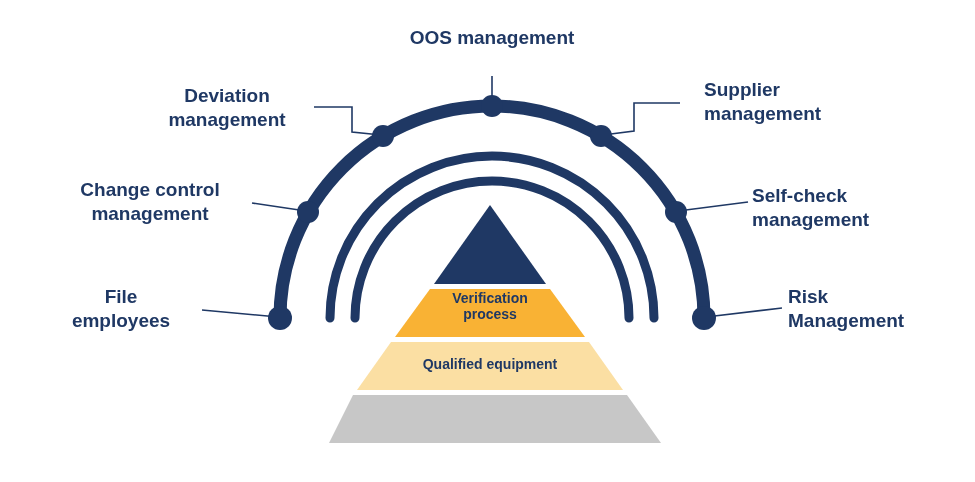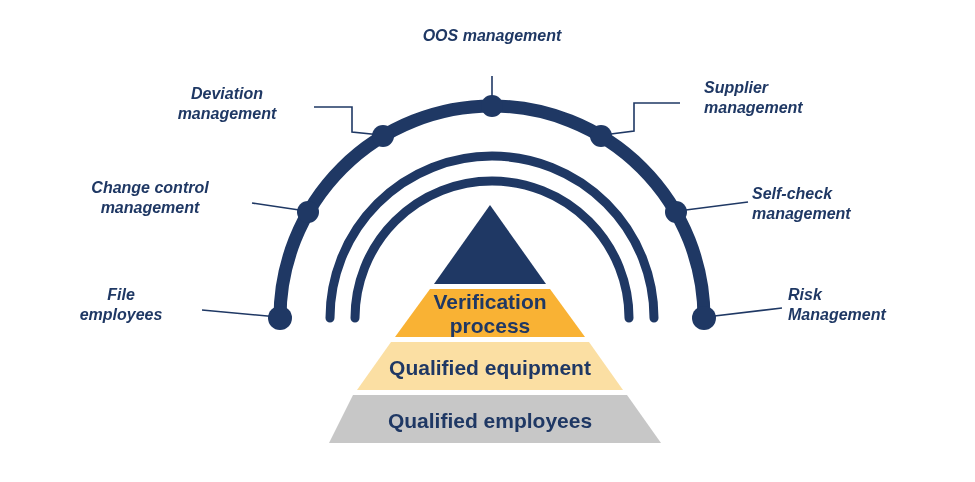--- a/index.html
+++ b/index.html
@@ -8,26 +8,26 @@
     font-family:"Liberation Sans", sans-serif;
   }
   #stage{position:absolute;left:0;top:0;width:975px;height:482px;}
   svg.diagram-svg{position:absolute;left:0;top:0;}
   .arc{fill:none;stroke:var(--navy,#1F3864);}
   .arc-thick{stroke-width:13;stroke-linecap:round;}
   .arc-thin{stroke-width:9;stroke-linecap:round;}
   .dot{fill:var(--navy,#1F3864);}
   .conn{fill:none;stroke:var(--navy,#1F3864);stroke-width:1.6;}
   .arc-label{
-    position:absolute;font-weight:bold;font-size:16px;line-height:1.25;
-    color:var(--navy,#1F3864);white-space:pre-line;font-style:italic;
+    position:absolute;font-weight:bold;font-size:19px;line-height:1.25;
+    color:var(--navy,#1F3864);white-space:pre-line;
   }
   .ta-c{text-align:center;} .ta-l{text-align:left;}
   .pyr-label{
-    position:absolute;font-weight:bold;font-size:21px;line-height:1.15;
+    position:absolute;font-weight:bold;font-size:14px;line-height:1.15;
     color:var(--navy,#1F3864);text-align:center;
   }
 </style>
 </head>
 <body>
 
 <div id="stage">
 
   <svg class="diagram-svg" width="975" height="482" viewBox="0 0 975 482">
 
@@ -74,15 +74,14 @@
   <div class="arc-label ta-c" style="left:40px;top:285px;width:162px;">File
 employees</div>
 
   <div class="arc-label ta-l" style="left:788px;top:285px;width:190px;">Risk
 Management</div>
 
   <div class="pyr-label" style="left:425px;top:290px;width:130px;">Verification process</div>
 
   <div class="pyr-label" style="left:388px;top:356px;width:204px;">Qualified equipment</div>
 
-  <div class="pyr-label" style="left:378px;top:409px;width:224px;">Qualified employees</div>
 
 </div>
 
 </body></html>

